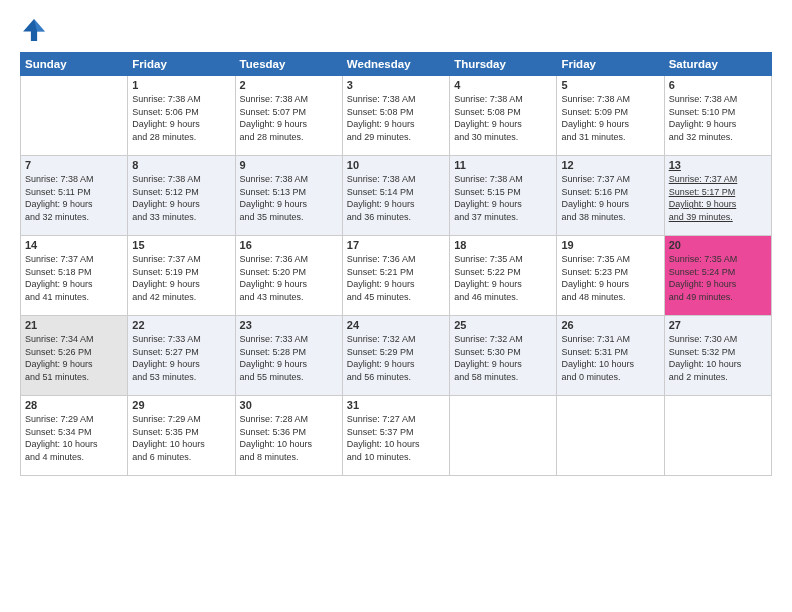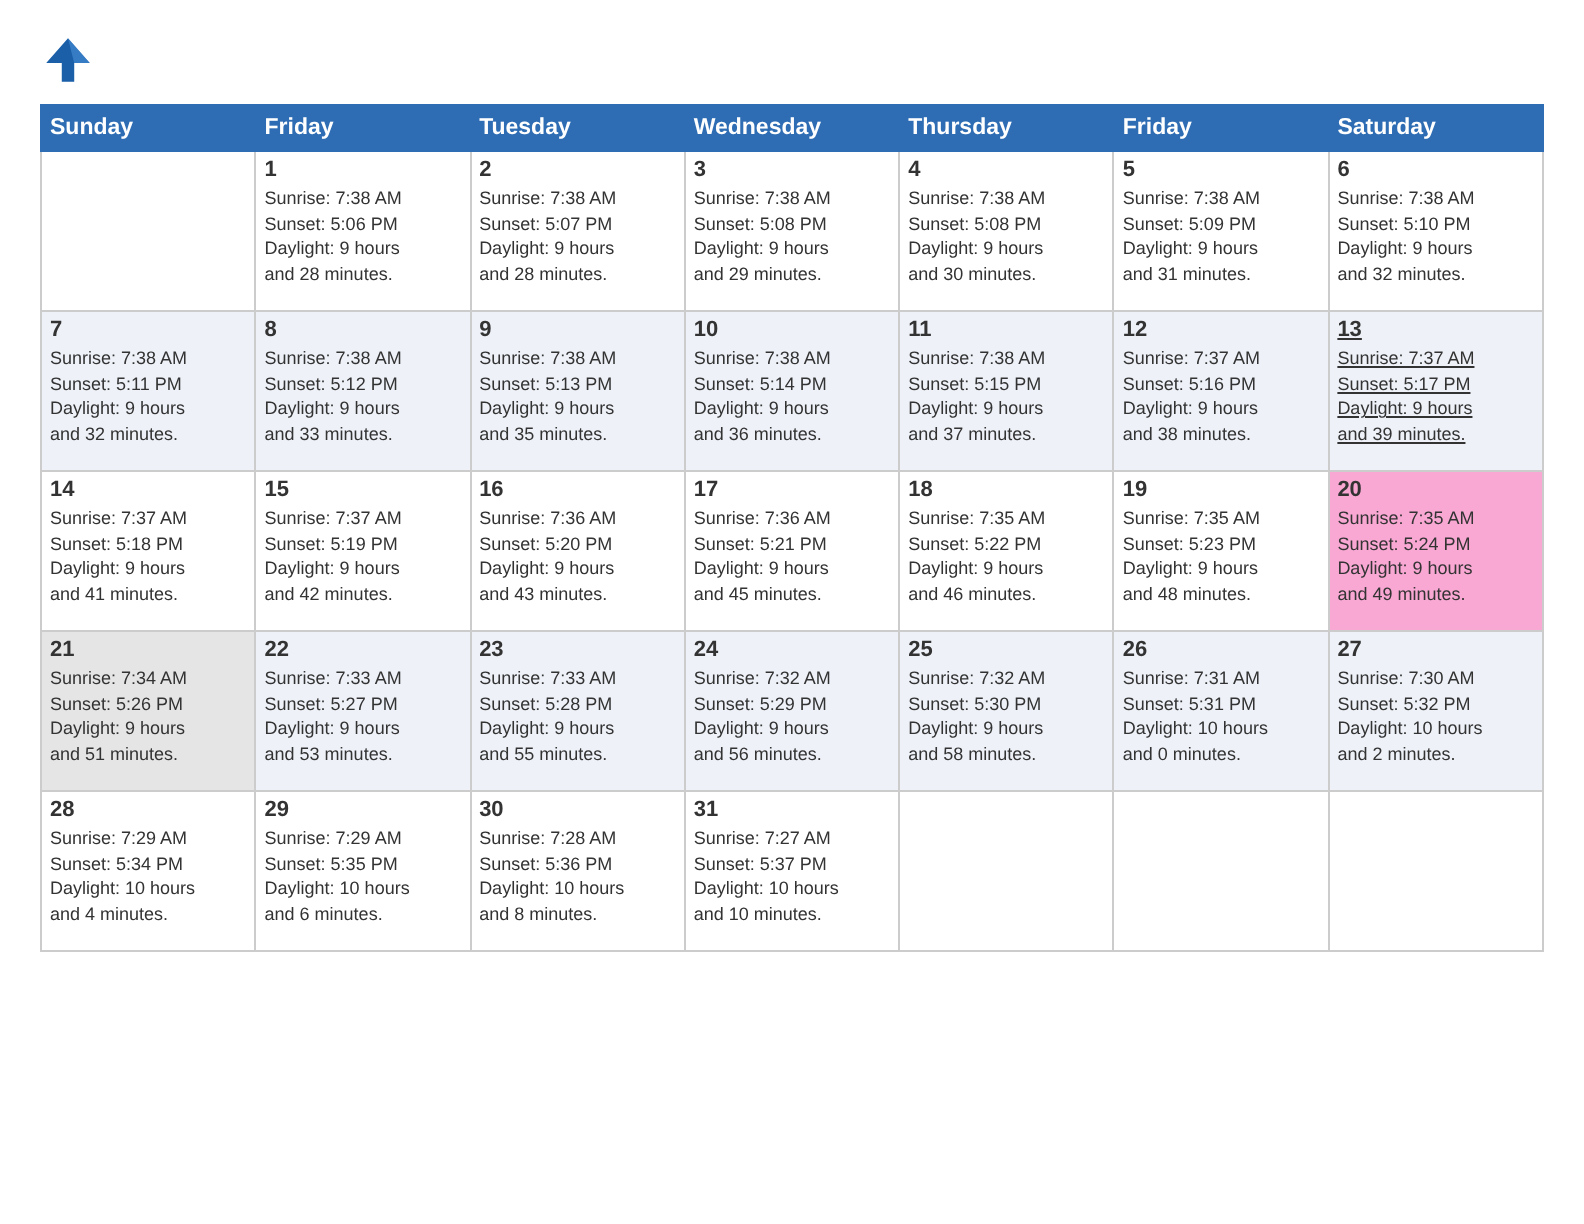--- a/index.html
+++ b/index.html
@@ -266,21 +266,21 @@
 Daylight: 9 hours
 and 46 minutes.</div>
           </td>
           <td style="background-color: rgb(255, 255, 255);">
             <span class="day-number">19</span>
             <div class="day-info" style="white-space: pre-line;">Sunrise: 7:35 AM
 Sunset: 5:23 PM
 Daylight: 9 hours
 and 48 minutes.</div>
           </td>
-          <td style="background-color: #f9a8d4; margin-left: 36px;">
+          <td style="background-color: #ec4899; margin-left: 36px;">
             <span class="day-number">20</span>
             <div class="day-info" style="white-space: pre-line;">Sunrise: 7:35 AM
 Sunset: 5:24 PM
 Daylight: 9 hours
 and 49 minutes.</div>
           </td>
         </tr>
         <tr>
           <td style="background-color: #e5e5e5;">
             <span class="day-number">21</span>

